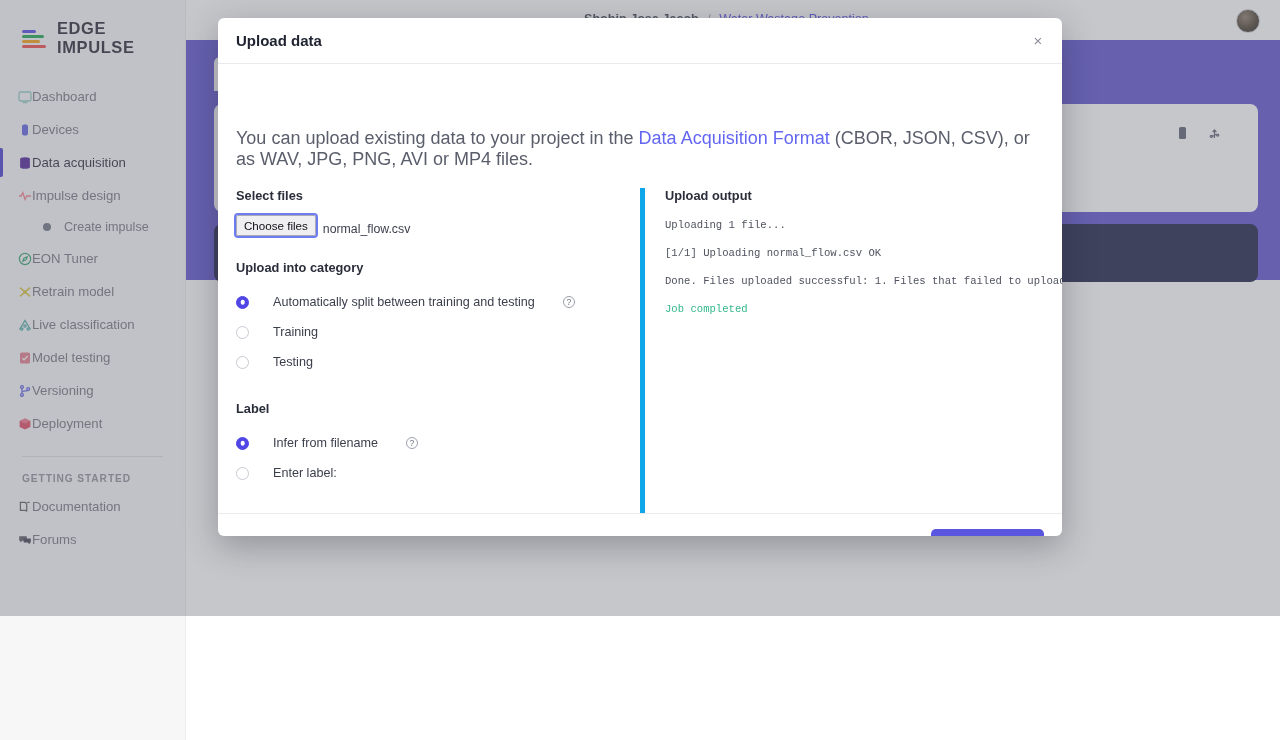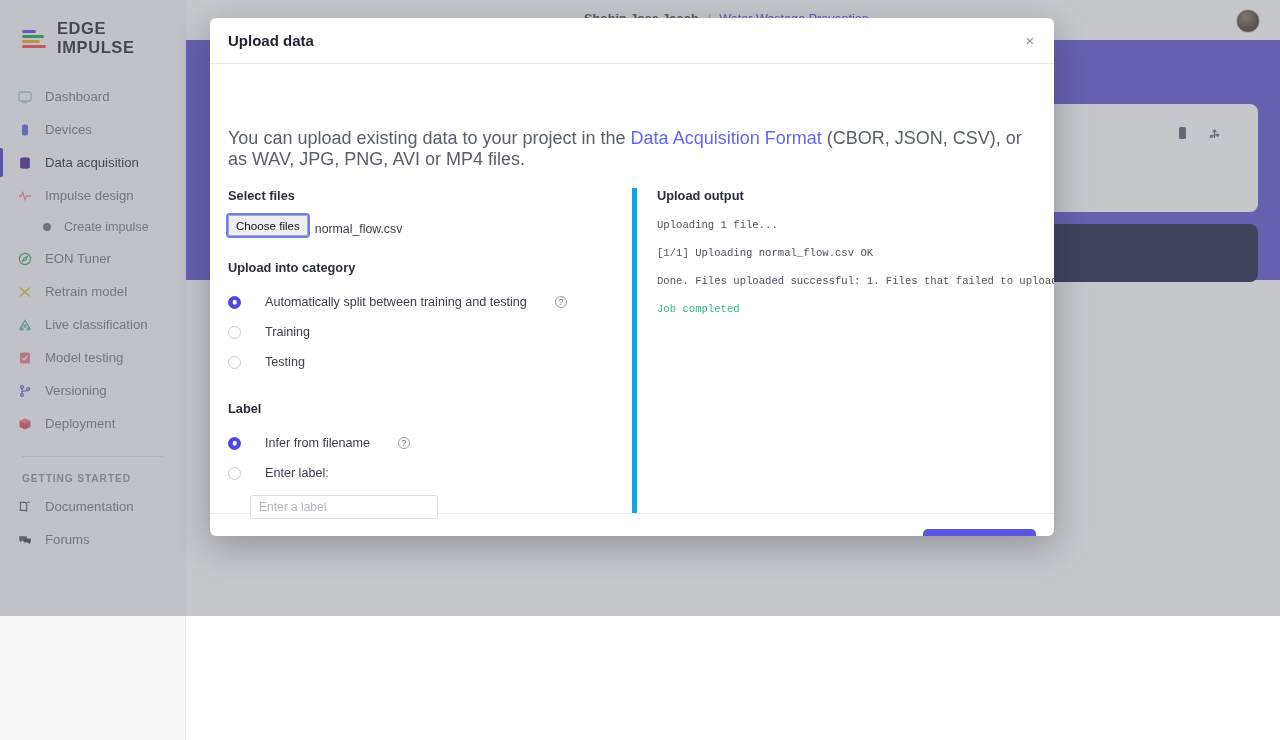--- a/index.html
+++ b/index.html
@@ -28,21 +28,21 @@
   .logo-mark i:nth-child(1){ top: 2px;  width: 14px; background:#4f46e5; }
   .logo-mark i:nth-child(2){ top: 7px;  width: 22px; background:#16a34a; }
   .logo-mark i:nth-child(3){ top: 12px; width: 18px; background:#f59e0b; }
   .logo-mark i:nth-child(4){ top: 17px; width: 24px; background:#ef4444; }
   .logo-text {
     font-size: 16.5px; font-weight: 700; letter-spacing: .6px; color: #1f2330;
   }
 
   .nav { margin-top: 24px; }
   .nav-item {
-    display: flex; align-items: center; gap: 13px;
+    display: flex; align-items: center; 
     height: 33px; padding-left: 17px; color: #70737e; font-size: 13.2px;
     cursor: pointer; position: relative;
   }
   .nav-item.active { color: #1f2330; font-weight: 400; }
   .nav-item.active::before {
     content:""; position:absolute; left:0; top:2px; bottom:2px; width:3px;
     background:#4338ca; border-radius:0 2px 2px 0;
   }
   .nav-ico { width: 15px; height: 15px; display:flex; align-items:center; justify-content:center; flex:none; }
   .nav-ico svg { display:block; }
@@ -89,21 +89,21 @@
   .navy-card {
     position:absolute; left: 214px; top: 224px; width: 1044px; height: 58px;
     background:#161a42; border-radius: 8px;
   }
 
   
   .overlay {
     position:absolute; inset:0; background: rgba(120,122,132,.42);
   }
   .modal {
-    position:absolute; left: 210px; top: 18px; width: 844px; height: 518px;
+    position:absolute; left: 218px; top: 18px; width: 844px; height: 518px;
     background:#ffffff; border-radius: 6px;
     box-shadow: 0 10px 34px rgba(23,25,40,.30);
     display:flex; flex-direction:column; overflow:hidden;
   }
   .modal-header {
     height: 46px; border-bottom: 1px solid #e9eaee;
     display:flex; align-items:center; padding: 0 18px;
     position:relative; flex:none;
   }
   .modal-title { font-size: 15px; font-weight: 700; color:#1f2330; }
@@ -414,21 +414,20 @@
 
           <div class="radio-row">
             <span class="radio checked"></span>
             <span class="radio-label">Infer from filename</span>
             <span class="help-ico">?</span>
           </div>
           <div class="radio-row">
             <span class="radio"></span>
             <span class="radio-label">Enter label:</span>
           </div>
-          <input class="label-input" type="text" placeholder="Enter a label" style="">
 
         </div>
 
         <div class="col-right">
           <div class="out-title">Upload output</div>
           <div class="out-line">Uploading 1 file...</div>
           <div class="out-line">[1/1] Uploading normal_flow.csv OK</div>
           <div class="out-line">Done. Files uploaded successful: 1. Files that failed to upload: 0.</div>
           <div class="out-line ok">Job completed</div>
         </div>

